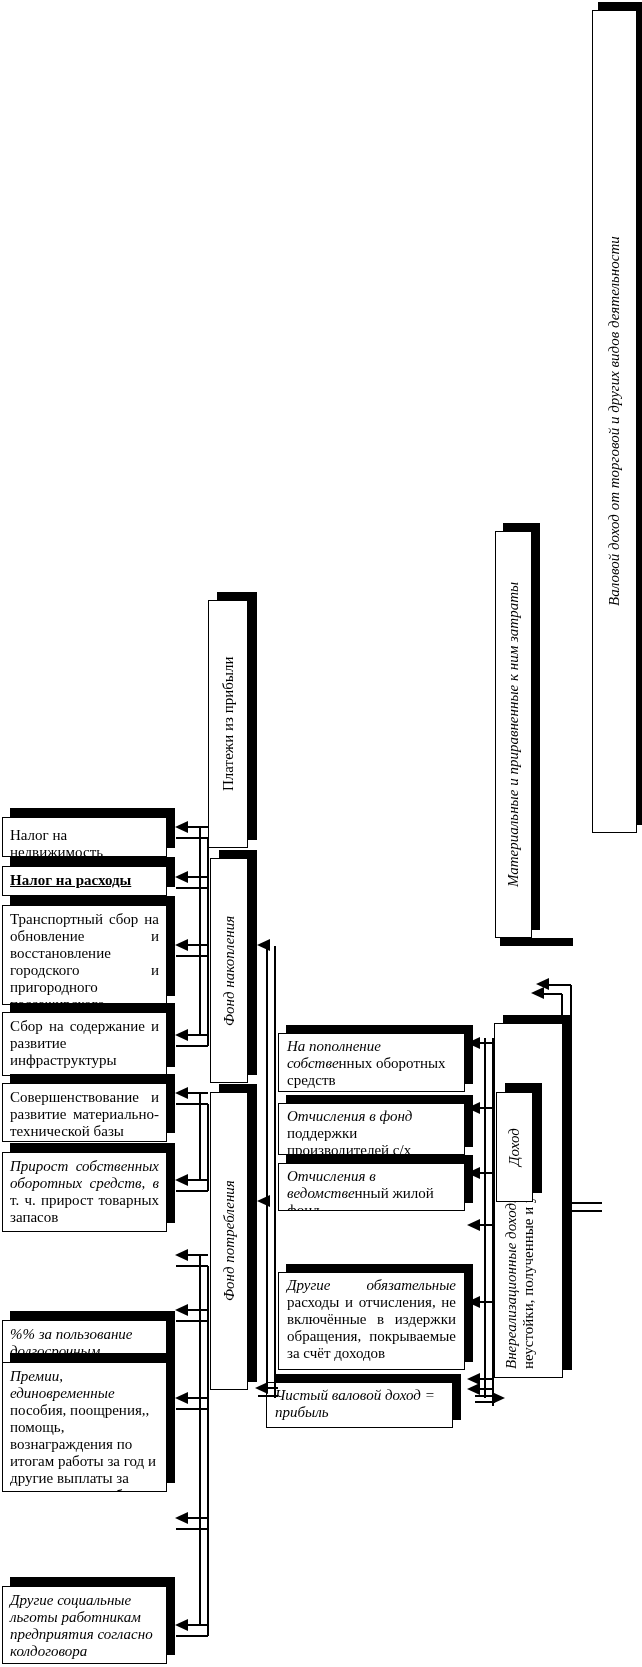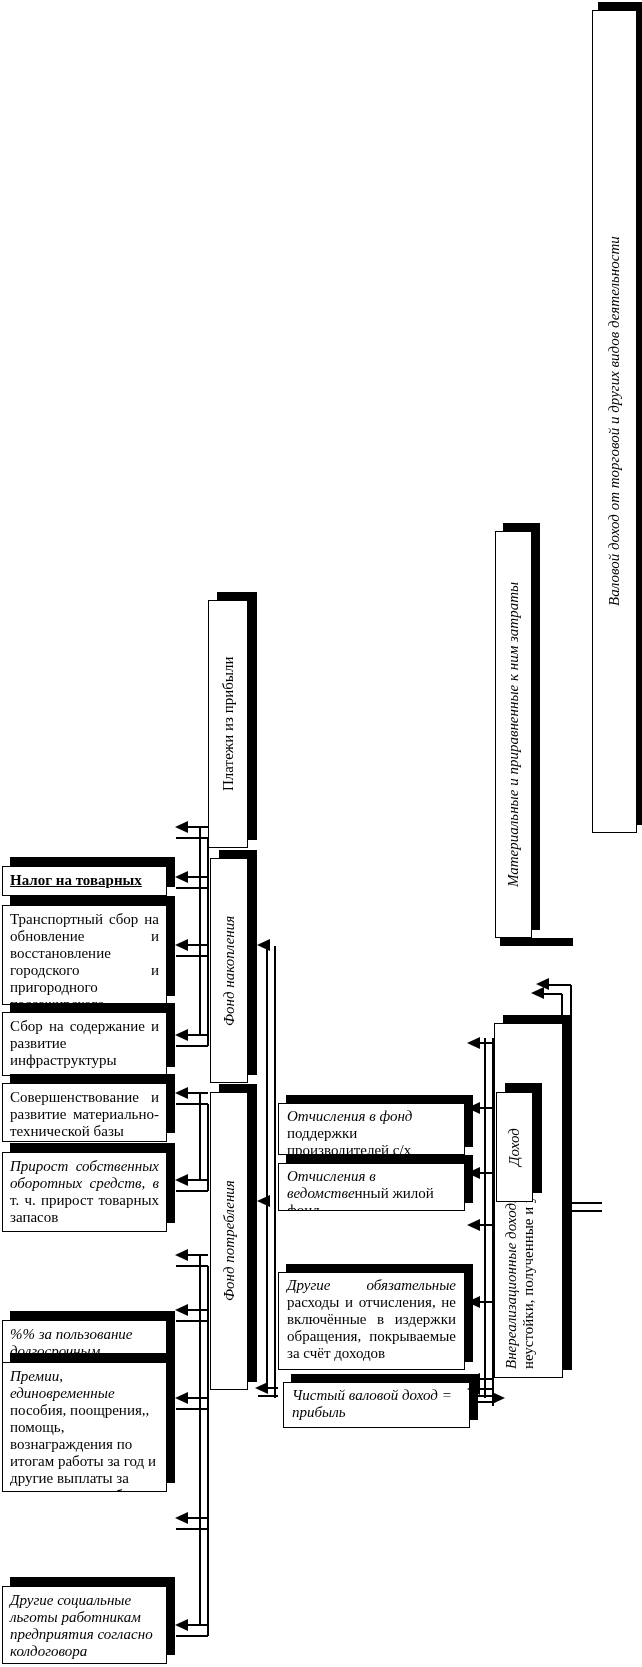--- a/index.html
+++ b/index.html
@@ -67,33 +67,35 @@
   <div class="box sh9" style="left:208px;top:600px;width:40px;height:248px">
     <div class="vtext" style="line-height:38px"><span class="it"></span><span>Платежи из прибыли</span></div>
   </div>
   <div class="box sh9" style="left:210px;top:858px;width:38px;height:225px">
     <div class="vtext" style="line-height:36px"><span class="it">Фонд накопления</span><span></span></div>
   </div>
   <div class="box sh9" style="left:210px;top:1092px;width:38px;height:298px">
     <div class="vtext" style="line-height:36px"><span class="it">Фонд потребления</span><span></span></div>
   </div>
 
-  <div class="box sh pad bu" style="left:2px;top:866px;width:165px;height:30px"><span class="it"></span><span>Налог на товарных</span></div>
+  <div class="box sh pad" style="left:2px;top:817px;width:165px;height:40px;padding-top:9px"><span class="it"></span><span>Налог на недвижимость</span></div>
+  <div class="box sh pad bu" style="left:2px;top:866px;width:165px;height:30px"><span class="it"></span><span>Налог на расходы</span></div>
   <div class="box sh pad just" style="left:2px;top:905px;width:165px;height:100px"><span class="it"></span><span>Транспортный сбор на обновление и восстановление городского и пригородного пассажирского</span></div>
   <div class="box sh pad just" style="left:2px;top:1012px;width:165px;height:64px"><span class="it"></span><span>Сбор на содержание и развитие инфраструктуры города</span></div>
   <div class="box sh pad just" style="left:2px;top:1083px;width:165px;height:59px"><span class="it"></span><span>Совершенствование и развитие материально-технической базы</span></div>
   <div class="box sh pad just" style="left:2px;top:1152px;width:165px;height:80px"><span class="it">Прирост собственных оборотных средств, в </span><span>т. ч. прирост товарных запасов</span></div>
   <div class="box sh pad" style="left:2px;top:1320px;width:165px;height:58px"><span class="it">%% за пользование долгосрочным кредитом</span><span></span></div>
   <div class="box sh pad" style="left:2px;top:1362px;width:165px;height:130px"><span class="it">Премии, единовременные </span><span>пособия, поощрения,, помощь, вознаграждения по итогам работы за год и другие выплаты за достижения в работе</span></div>
   <div class="box sh pad" style="left:2px;top:1586px;width:165px;height:78px"><span class="it">Другие социальные льготы работникам предприятия согласно колдоговора</span><span></span></div>
 
+  <div class="box sh8 padm" style="left:278px;top:1033px;width:187px;height:59px"><span class="it">На пополнение собстве</span><span>нных оборотных средств</span></div>
   <div class="box sh8 padm" style="left:278px;top:1103px;width:187px;height:52px"><span class="it">Отчисления в фонд </span><span>поддержки производителей с/х продукции</span></div>
   <div class="box sh8 padm" style="left:278px;top:1163px;width:187px;height:48px"><span class="it">Отчисления в ведомстве</span><span>нный жилой фонд</span></div>
   <div class="box sh8 padm just" style="left:278px;top:1272px;width:187px;height:98px"><span class="it">Другие обязательные </span><span>расходы и отчисления, не включённые в издержки обращения, покрываемые за счёт доходов</span></div>
-  <div class="box sh8 padm" style="left:283px;top:1382px;width:187px;height:46px"><span class="it">Чистый валовой доход = прибыль</span><span></span></div>
+  <div class="box sh8 padm" style="left:266px;top:1382px;width:187px;height:46px"><span class="it">Чистый валовой доход = прибыль</span><span></span></div>
 
   <div class="al" style="left:175px;top:821px"></div>
     <div class="hline" style="left:187px;top:826px;width:21px"></div>
     <div class="hline" style="left:176px;top:837px;width:32px"></div>
   <div class="al" style="left:175px;top:871px"></div>
     <div class="hline" style="left:187px;top:876px;width:21px"></div>
     <div class="hline" style="left:176px;top:887px;width:32px"></div>
   <div class="al" style="left:175px;top:939px"></div>
     <div class="hline" style="left:187px;top:944px;width:21px"></div>
     <div class="hline" style="left:176px;top:955px;width:32px"></div>

